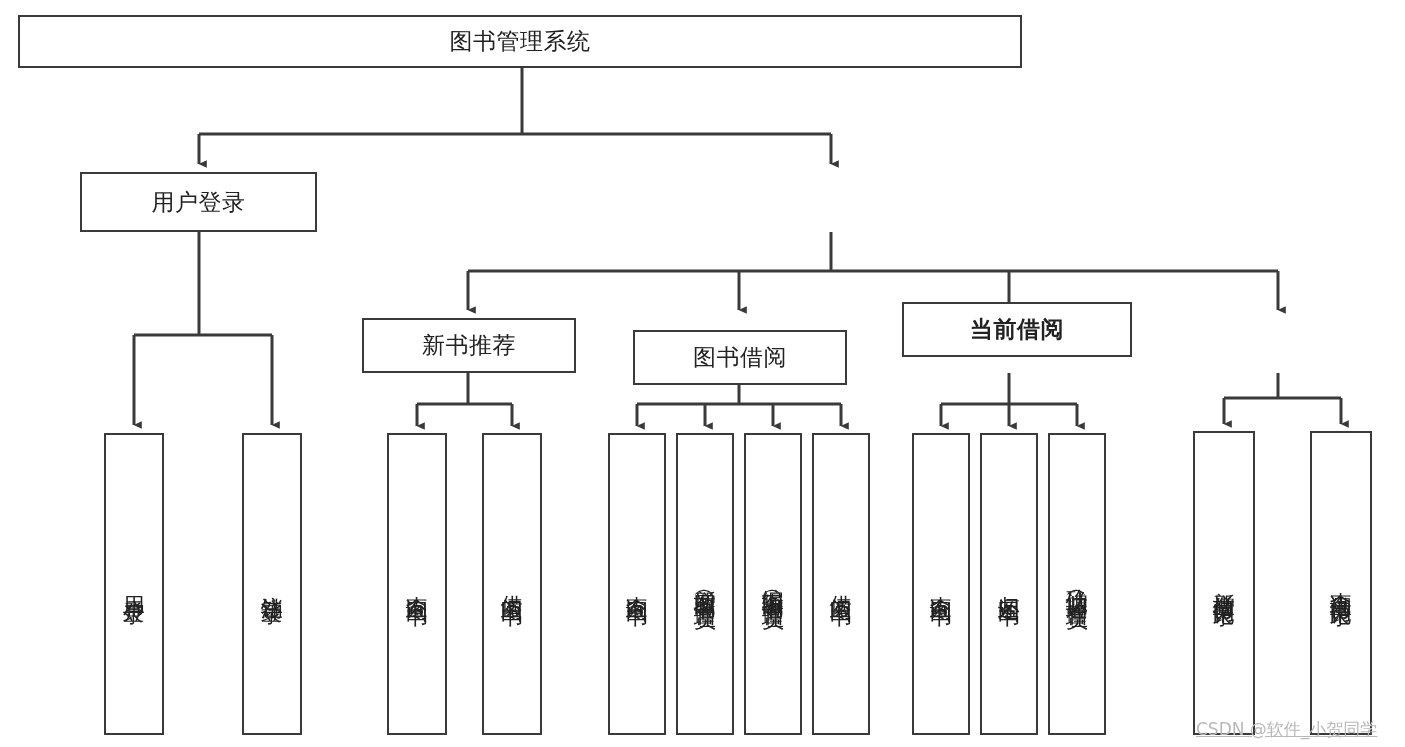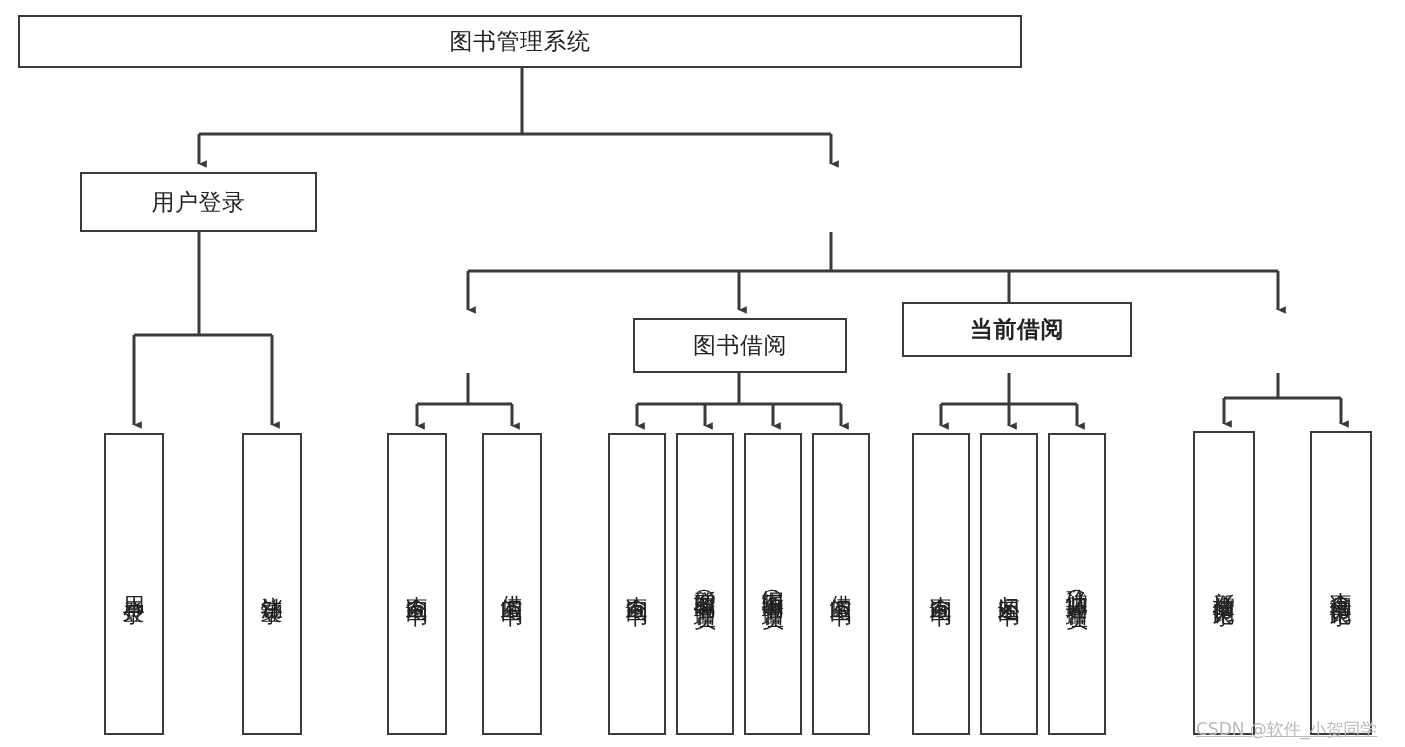--- a/index.html
+++ b/index.html
@@ -123,22 +123,25 @@
 
   <div class="node" style="left:18px; top:15px; width:1004px; height:53px;">
     <span class="node-label">图书管理系统</span>
   </div>
 
   <div class="node" style="left:80px; top:172px; width:237px; height:60px;">
     <span class="node-label">用户登录</span>
   </div>
 
 
-
-  <div class="node" style="left:633px; top:318px; width:214px; height:55px;">
+  <div class="node" style="left:362px; top:318px; width:214px; height:55px;">
+    <span class="node-label">新书推荐</span>
+  </div>
+
+  <div class="node" style="left:633px; top:330px; width:214px; height:55px;">
     <span class="node-label">图书借阅</span>
   </div>
 
   <div class="node" style="left:902px; top:302px; width:230px; height:55px;font-weight:bold;">
     <span class="node-label">当前借阅</span>
   </div>
 
 
   <div class="node vertical" style="left:104px; top:433px; width:60px; height:302px;">
     <span class="node-label">用户登录</span>

